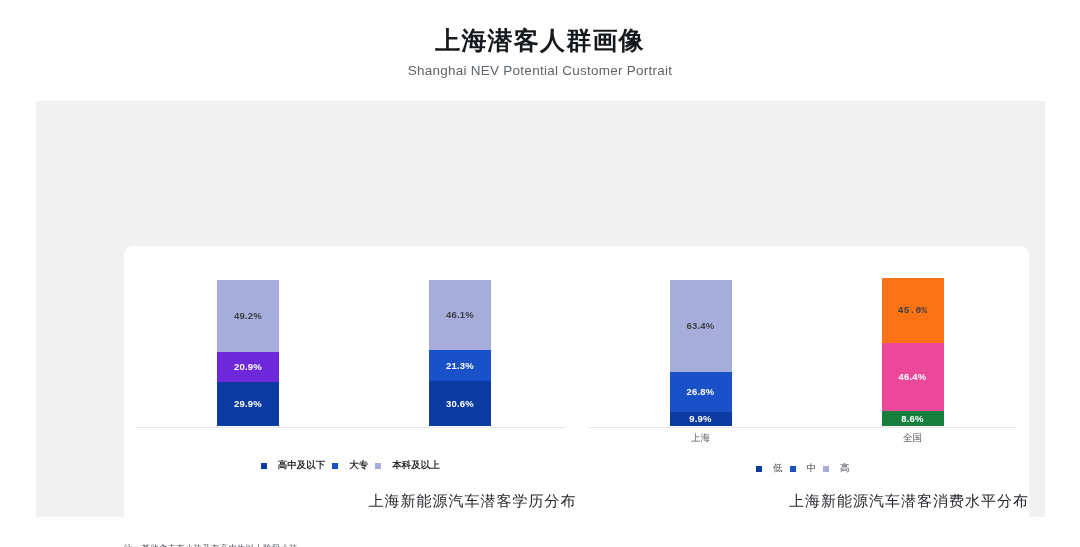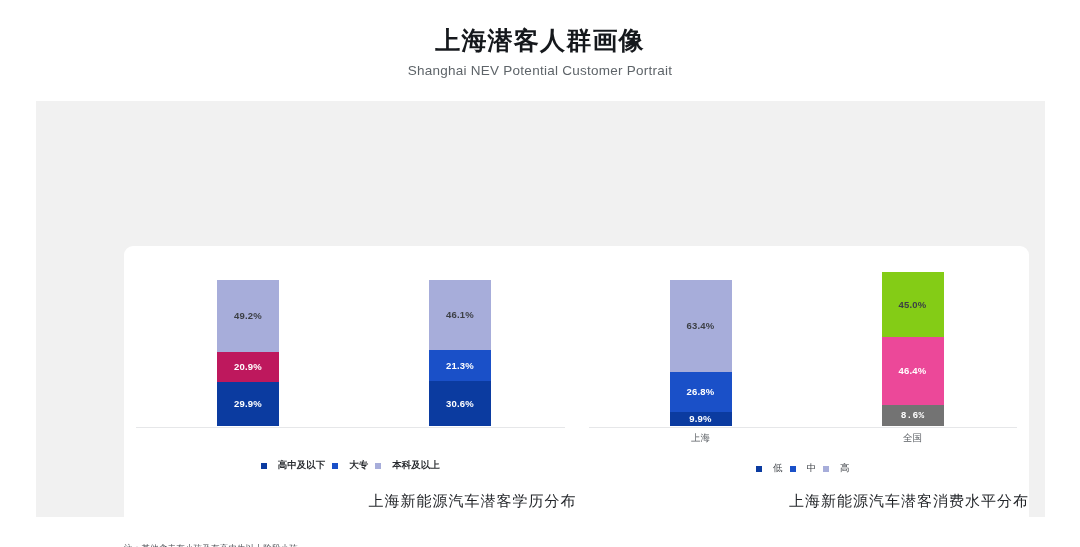--- a/index.html
+++ b/index.html
@@ -127,21 +127,21 @@
       <div class="charts">
 
         <div class="chart-col">
           <div class="plot">
             <div class="axis-line"></div>
 
             <div class="bar left" id="edu-bar-0">
                 <div class="seg seg-hi" style="height: 71.832px; background: rgb(167, 173, 218);">
                   <span>49.2%</span>
                 </div>
-                <div class="seg seg-mid" style="height: 30.514px; background: #be185d;">
+                <div class="seg seg-mid" style="height: 30.514px; background: #6d28d9;">
                   <span>20.9%</span>
                 </div>
                 <div class="seg seg-lo" style="height: 43.654px; background: rgb(11, 59, 160);">
                   <span>29.9%</span>
                 </div>
               </div>
             <div class="bar right" id="edu-bar-1">
                 <div class="seg seg-hi" style="height: 70.226px; background: rgb(167, 173, 218);">
                   <span>46.1%</span>
                 </div>
@@ -181,27 +181,27 @@
                   <span>63.4%</span>
                 </div>
                 <div class="seg seg-mid" style="height: 39.128px; background: rgb(26, 80, 200);">
                   <span>26.8%</span>
                 </div>
                 <div class="seg seg-lo" style="height: 14.454px; background: rgb(11, 59, 160);">
                   <span>9.9%</span>
                 </div>
               </div>
             <div class="bar right" id="cons-bar-1">
-                <div class="seg seg-hi" style="height: 65.7px; background: #84cc16;">
+                <div class="seg seg-hi" style="height: 65.7px; background: #f97316; font-family: Liberation Mono, monospace;">
                   <span>45.0%</span>
                 </div>
                 <div class="seg seg-mid" style="height: 67.744px; background: #ec4899;">
                   <span>46.4%</span>
                 </div>
-                <div class="seg seg-lo" style="height: 21px; background: #737373; font-family: Liberation Mono, monospace;">
+                <div class="seg seg-lo" style="height: 15px; background: #15803d;">
                   <span>8.6%</span>
                 </div>
               </div>
           </div>
 
           <div class="ticks">
             <div class="tick left">上海</div>
             <div class="tick right">全国</div>
           </div>
 

